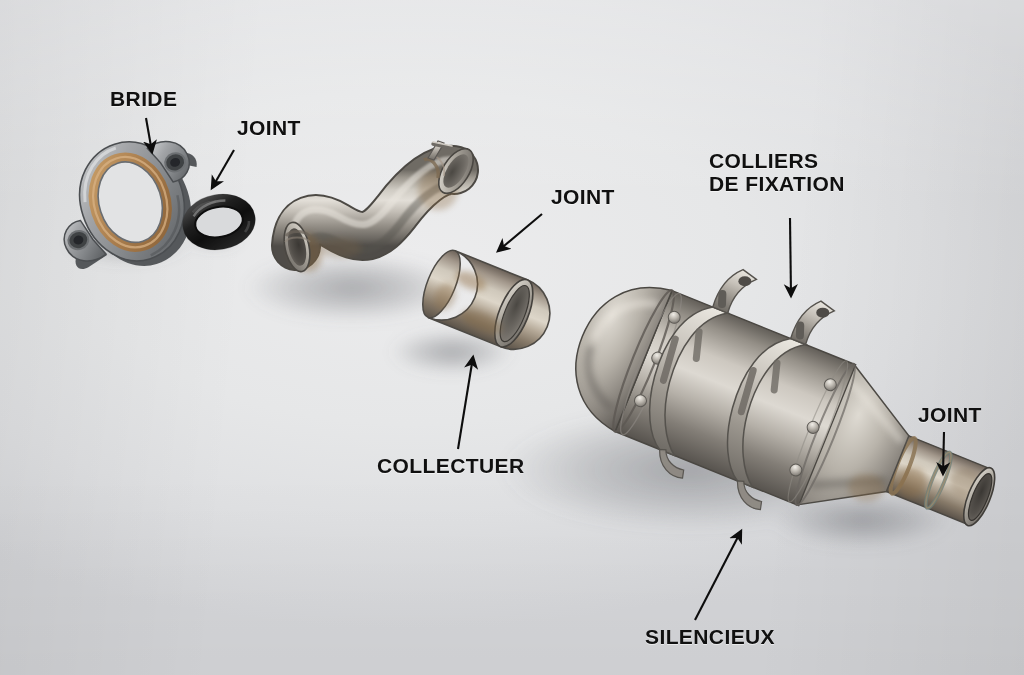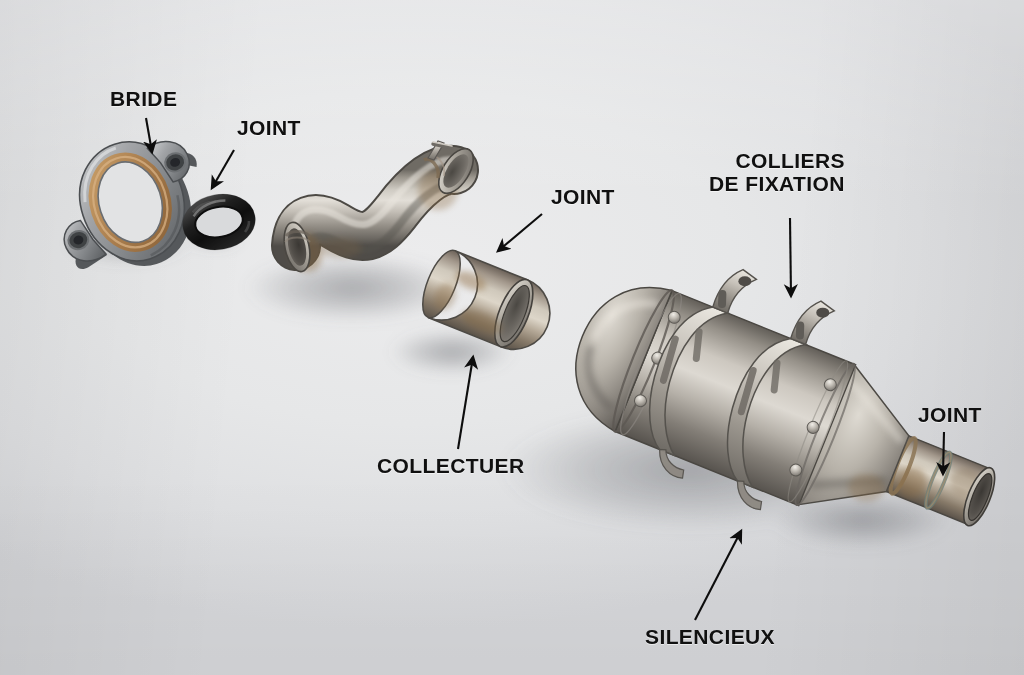--- a/index.html
+++ b/index.html
@@ -372,20 +372,20 @@
       <line x1="944" y1="432" x2="943" y2="474"></line>
       <line x1="458" y1="449" x2="473" y2="357"></line>
       <line x1="695" y1="620" x2="741" y2="531"></line>
     </g>
   </svg>
 
   <div id="labels">
     <div class="lbl" style="left:110px; top:88px;  font-size:21px;">BRIDE</div>
     <div class="lbl" style="left:237px; top:117px; font-size:21px;">JOINT</div>
     <div class="lbl" style="left:551px; top:186px; font-size:21px;">JOINT</div>
-    <div class="lbl" style="left:709px; top:150px; font-size:21px; text-align:right;">COLLIERS
+    <div class="lbl" style="left:709px; top:150px; font-size:21px; text-align:left;">COLLIERS
 DE FIXATION</div>
     <div class="lbl" style="left:918px; top:404px; font-size:21px;">JOINT</div>
     <div class="lbl" style="left:377px; top:455px; font-size:21px;">COLLECTUER</div>
     <div class="lbl" style="left:613px; top:626px; font-size:21px;margin-left:32px;">SILENCIEUX</div>
   </div>
 
 </div>
 
 </body></html>

